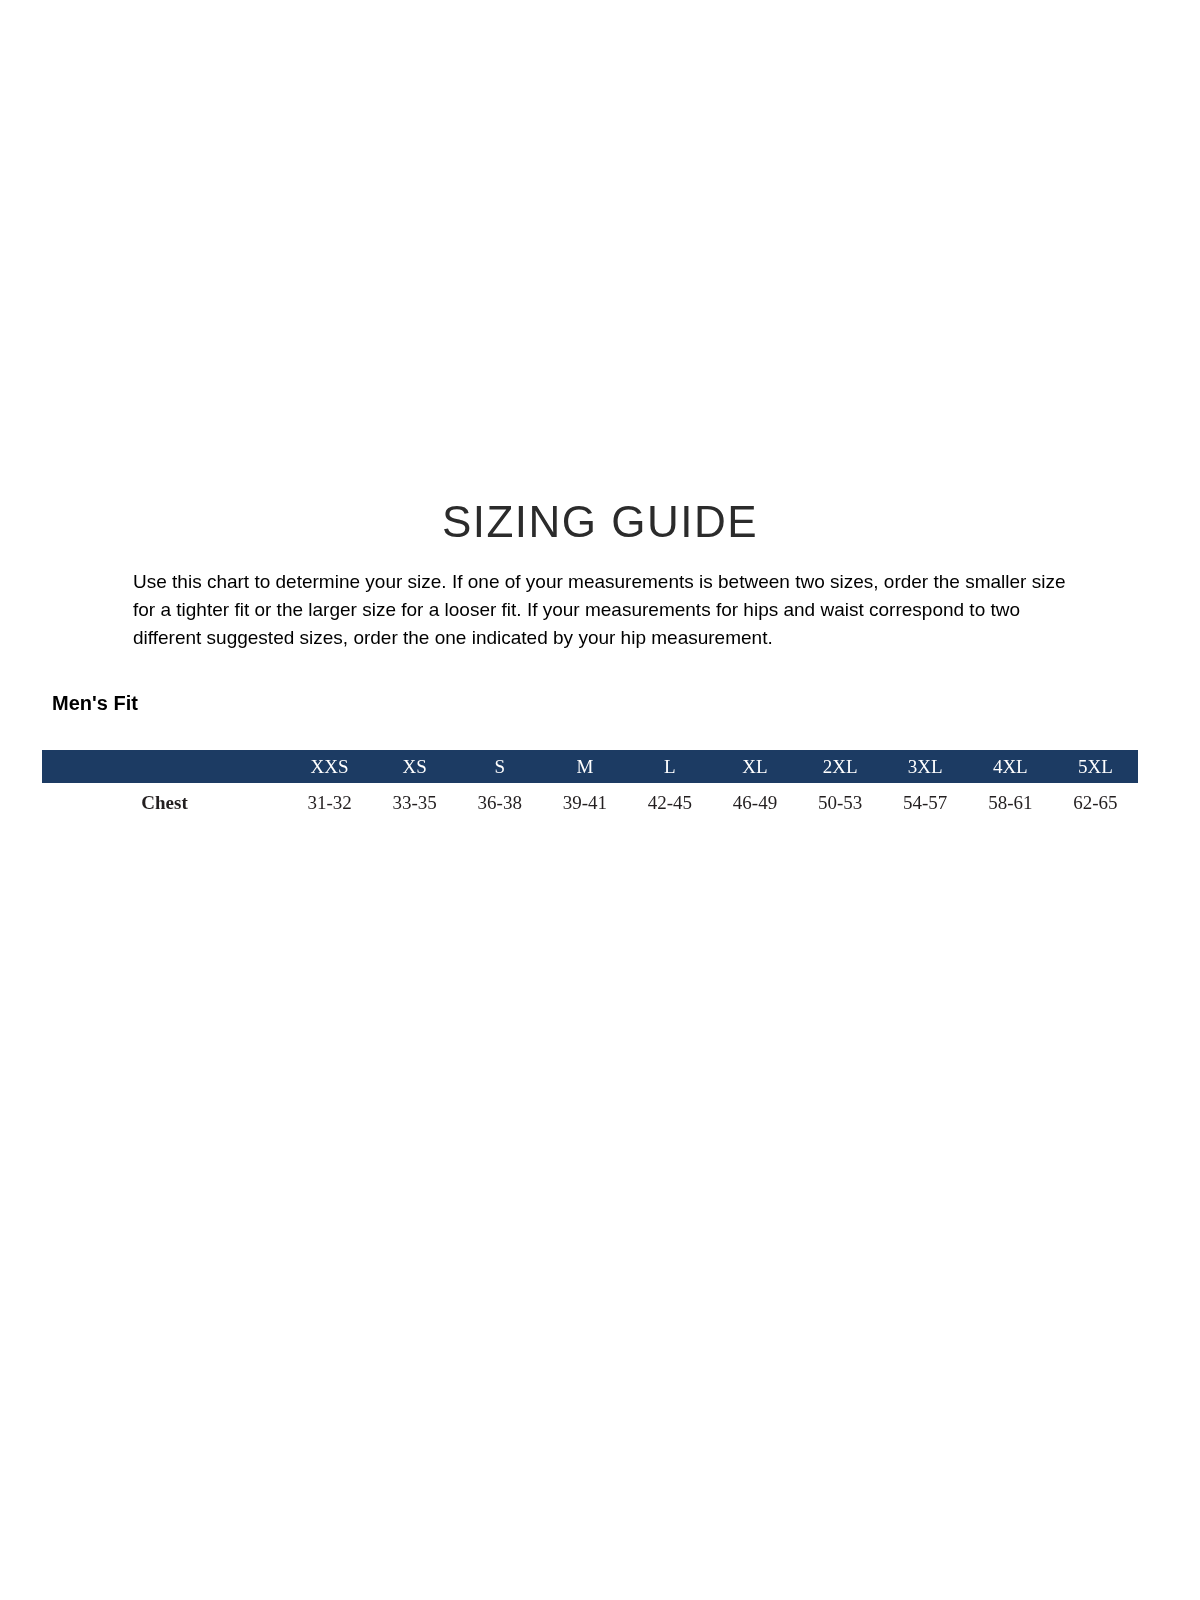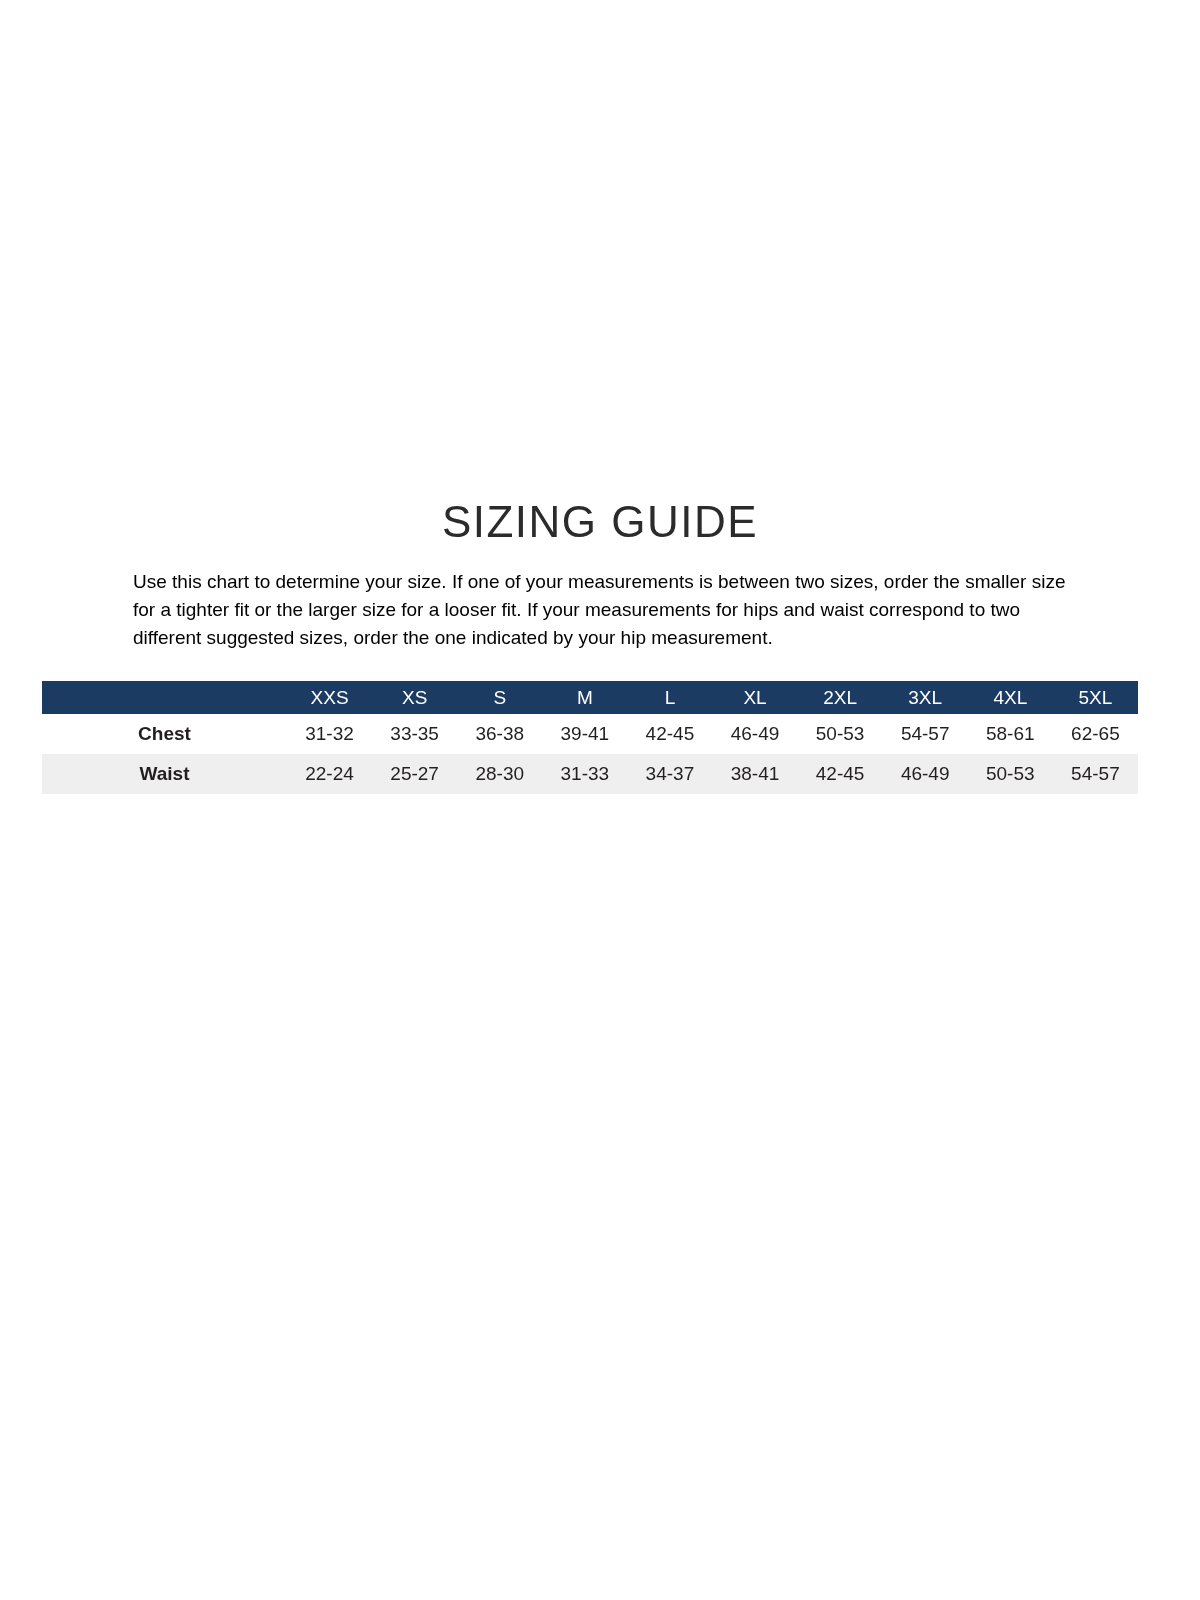--- a/index.html
+++ b/index.html
@@ -43,26 +43,27 @@
   .section-label {
     position: absolute;
     top: 692px;
     left: 52px;
     font-size: 20px;
     font-weight: 700;
     color: #000000;
   }
   table.sizing {
     position: absolute;
-    top: 681px;
+    top: 750px;
     left: 42px;
     width: 1096px;
     border-collapse: collapse;
     table-layout: fixed;
     font-size: 19px;
+    font-family: Liberation Serif, serif;
   }
   table.sizing col.label-col { width: 245px; }
   table.sizing thead th {
     background: var(--header-bg, #1c3b63);
     color: #ffffff;
     font-weight: 400;
     height: 33px;
     padding: 0;
     text-align: center;
     font-size: 19px;
@@ -116,29 +117,16 @@
           <td>33-35</td>
           <td>36-38</td>
           <td>39-41</td>
           <td>42-45</td>
           <td>46-49</td>
           <td>50-53</td>
           <td>54-57</td>
           <td>58-61</td>
           <td>62-65</td>
         </tr>
-        <tr class="alt">
-          <th>Waist</th>
-          <td>22-24</td>
-          <td>25-27</td>
-          <td>28-30</td>
-          <td>31-33</td>
-          <td>34-37</td>
-          <td>38-41</td>
-          <td>42-45</td>
-          <td>46-49</td>
-          <td>50-53</td>
-          <td>54-57</td>
-        </tr>
       </tbody>
   </table>
 
 </div>
 
 </body></html>

